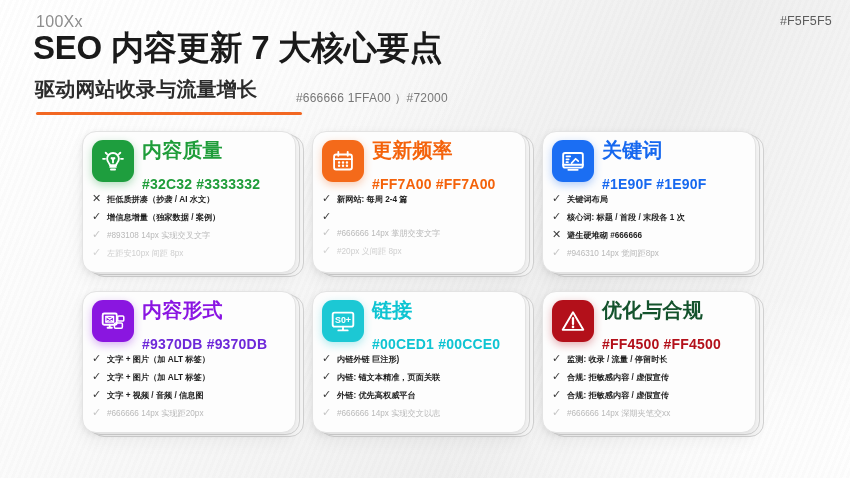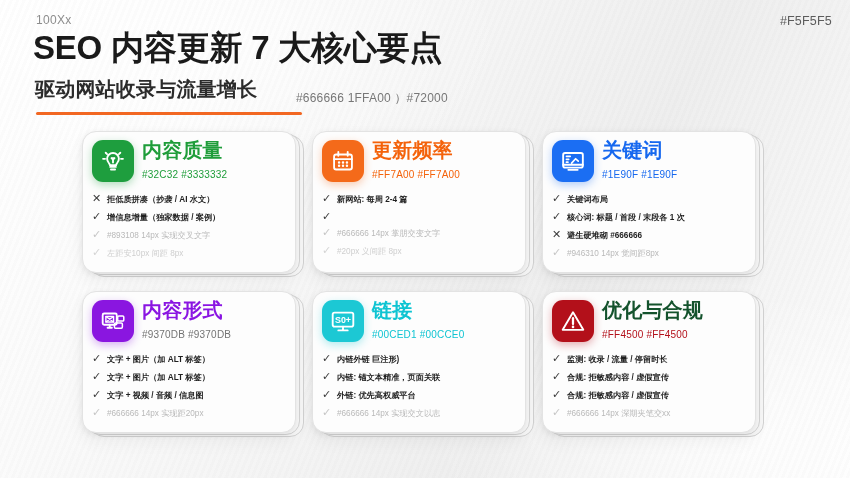--- a/index.html
+++ b/index.html
@@ -20,21 +20,21 @@
       repeating-linear-gradient(112deg, rgba(255,255,255,0.00) 0px, rgba(255,255,255,0.00) 3px, rgba(0,0,0,0.012) 3px, rgba(0,0,0,0.012) 6px),
       radial-gradient(ellipse 70% 60% at 18% 8%, rgba(255,255,255,0.85), rgba(255,255,255,0) 60%),
       radial-gradient(ellipse 60% 50% at 88% 92%, rgba(255,255,255,0.75), rgba(255,255,255,0) 62%);
     pointer-events: none;
   }
 
   
   .header { position: absolute; left: 0; top: 0; width: 850px; height: 118px; }
   .hdr-kicker {
     position: absolute; left: 36px; top: 13px;
-    font-size: 12px; color: #8d8d8d; letter-spacing: 0.3px;
+    font-size: 16px; color: #8d8d8d; letter-spacing: 0.3px;
   }
   .hdr-code-right {
     position: absolute; right: 18px; top: 14px;
     font-size: 12.5px; color: #5c5c5c; letter-spacing: 0.2px;
   }
   .hdr-title {
     position: absolute; left: 33px; top: 26px;
     font-size: 33px; font-weight: 700; color: #1a1a1a;
     letter-spacing: -0.2px; white-space: nowrap;
   }
@@ -94,22 +94,22 @@
     display: flex; align-items: center; justify-content: center;
     position: relative;
   }
   .icon-box svg { display: block; }
   .head-text { flex: 1 1 auto; min-width: 0; padding-top: 0px; }
   .card-title {
     font-size: 20px; font-weight: 700; line-height: 20px;
     white-space: nowrap; letter-spacing: 0.2px;
   }
   .card-codes {
-    font-size: 10px; font-weight: 400; line-height: 15px;
-    margin-top: 7px; white-space: nowrap; letter-spacing: 0.2px;
+    font-size: 14px; font-weight: 700; line-height: 15px;
+    margin-top: 17px; white-space: nowrap; letter-spacing: 0.2px;
   }
 
   .bullets { margin-top: 4px; }
   .bullet {
     display: flex; align-items: baseline; gap: 5px;
     font-size: 11.8px; line-height: 16px; color: #1f1f1f;
     white-space: nowrap; font-weight: 600;
   }
   .bullet .mk { font-size: 11px; color: #3a3a3a; width: 10px; flex: 0 0 10px; font-weight: 400; }
   .bullet.ghost { color: #b9b9b9; font-weight: 500; filter: blur(0.28px); }
@@ -264,21 +264,21 @@
                 <rect x="5" y="8" width="15" height="12" rx="1.6"></rect>
                 <path d="M8.4 11.2h8.2v5.8H8.4z" stroke-width="1.5"></path>
                 <path d="M8.4 11.2l8.2 5.8M16.6 11.2l-8.2 5.8" stroke-width="1.2"></path>
                 <path d="M10.2 23.2h4.6M12.5 20v3.2"></path>
                 <rect x="21" y="10.6" width="6.5" height="5.4" rx="1.2" stroke-width="1.6"></rect>
                 <rect x="17.5" y="18" width="8.5" height="5.6" rx="1.2" stroke-width="1.6"></rect>
               </svg>
             </div>
             <div class="head-text">
               <div class="card-title" style="color: rgb(138, 21, 226);">内容形式</div>
-              <div class="card-codes" style="color: #737373;">#9370DB   #9370DB</div>
+              <div class="card-codes" style="color: #6d28d9;">#9370DB   #9370DB</div>
             </div>
           </div>
           <div class="bullets">
             <div class="bullet" style="font-size: 8.2px;">
               <span class="mk">✓</span>
               <span>文字 + 图片（加 ALT 标签）</span>
             </div>
             <div class="bullet" style="font-size: 8.2px;">
               <span class="mk">✓</span>
               <span>文字 + 图片（加 ALT 标签）</span>

